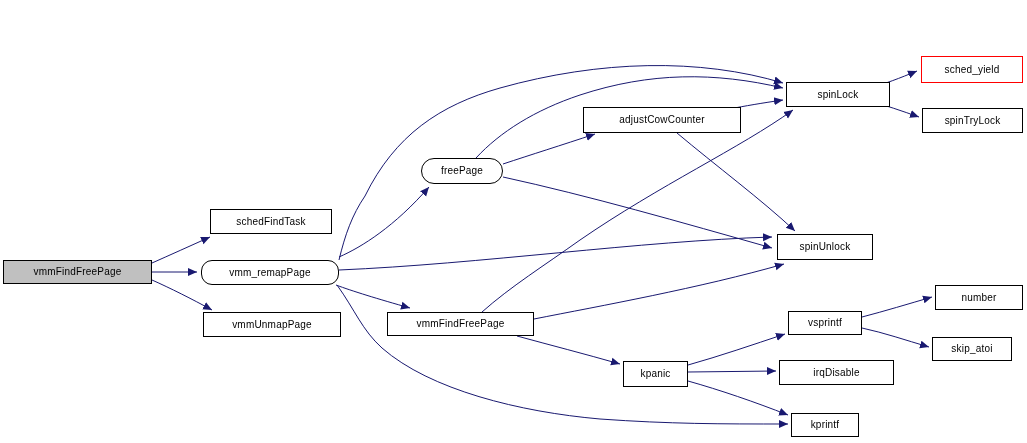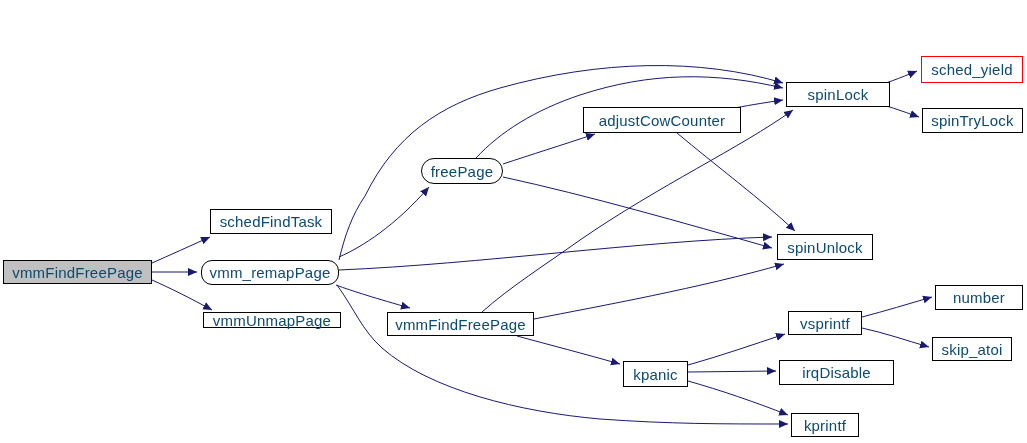--- a/index.html
+++ b/index.html
@@ -27,24 +27,24 @@
     stroke-width: 1;
   }
   .node {
     position: absolute;
     box-sizing: border-box;
     border: 1px solid #000000;
     background: #ffffff;
     display: flex;
     align-items: center;
     justify-content: center;
-    font-size: 15px;
+    font-size: 10px;
     line-height: 1;
     letter-spacing: 0.2px;
-    color: #0c4a6e;
+    color: #000000;
     white-space: nowrap;
     cursor: pointer;
   }
 </style>
 </head>
 <body>
 
 <div id="canvas">
   <svg id="edge-layer" width="1027" height="443" viewBox="0 0 1027 443" xmlns="http://www.w3.org/2000/svg">
     <defs>
@@ -75,21 +75,21 @@
         <path d="M866,89 C885,84 900,78 917,71" class="edge" stroke="#191970" marker-end="url(#arrowhead)"></path>
         <path d="M866,100 C885,105 902,111 919,117" class="edge" stroke="#191970" marker-end="url(#arrowhead)"></path>
         <path d="M862,317 C885,311 908,304 932,297" class="edge" stroke="#191970" marker-end="url(#arrowhead)"></path>
         <path d="M862,328 C885,333 905,340 929,347" class="edge" stroke="#191970" marker-end="url(#arrowhead)"></path>
       </g>
   </svg>
   <div id="node-layer">
       <div class="node" style="left: 3px; top: 260px; width: 149px; height: 24px; background: rgb(192, 192, 192); border-color: rgb(0, 0, 0);">vmmFindFreePage</div>
       <div class="node" style="left: 210px; top: 209px; width: 122px; height: 25px; background: rgb(255, 255, 255); border-color: rgb(0, 0, 0);">schedFindTask</div>
       <div class="node" style="left: 201px; top: 260px; width: 138px; height: 25px; background: rgb(255, 255, 255); border-color: rgb(0, 0, 0); border-radius: 11px;">vmm_remapPage</div>
-      <div class="node" style="left: 203px; top: 312px; width: 138px; height: 16px; background: rgb(255, 255, 255); border-color: rgb(0, 0, 0);">vmmUnmapPage</div>
+      <div class="node" style="left: 203px; top: 312px; width: 138px; height: 25px; background: rgb(255, 255, 255); border-color: rgb(0, 0, 0);">vmmUnmapPage</div>
       <div class="node" style="left: 421px; top: 158px; width: 82px; height: 26px; background: rgb(255, 255, 255); border-color: rgb(0, 0, 0); border-radius: 13px;">freePage</div>
       <div class="node" style="left: 583px; top: 107px; width: 158px; height: 26px; background: rgb(255, 255, 255); border-color: rgb(0, 0, 0);">adjustCowCounter</div>
       <div class="node" style="left: 786px; top: 82px; width: 104px; height: 25px; background: rgb(255, 255, 255); border-color: rgb(0, 0, 0);">spinLock</div>
       <div class="node" style="left: 921px; top: 56px; width: 102px; height: 27px; background: rgb(255, 255, 255); border-color: rgb(255, 0, 0);">sched_yield</div>
       <div class="node" style="left: 922px; top: 108px; width: 101px; height: 25px; background: rgb(255, 255, 255); border-color: rgb(0, 0, 0);">spinTryLock</div>
       <div class="node" style="left: 777px; top: 234px; width: 96px; height: 26px; background: rgb(255, 255, 255); border-color: rgb(0, 0, 0);">spinUnlock</div>
       <div class="node" style="left: 387px; top: 312px; width: 147px; height: 24px; background: rgb(255, 255, 255); border-color: rgb(0, 0, 0);">vmmFindFreePage</div>
       <div class="node" style="left: 788px; top: 311px; width: 74px; height: 24px; background: rgb(255, 255, 255); border-color: rgb(0, 0, 0);">vsprintf</div>
       <div class="node" style="left: 935px; top: 285px; width: 88px; height: 25px; background: rgb(255, 255, 255); border-color: rgb(0, 0, 0);">number</div>
       <div class="node" style="left: 932px; top: 337px; width: 80px; height: 24px; background: rgb(255, 255, 255); border-color: rgb(0, 0, 0);">skip_atoi</div>

